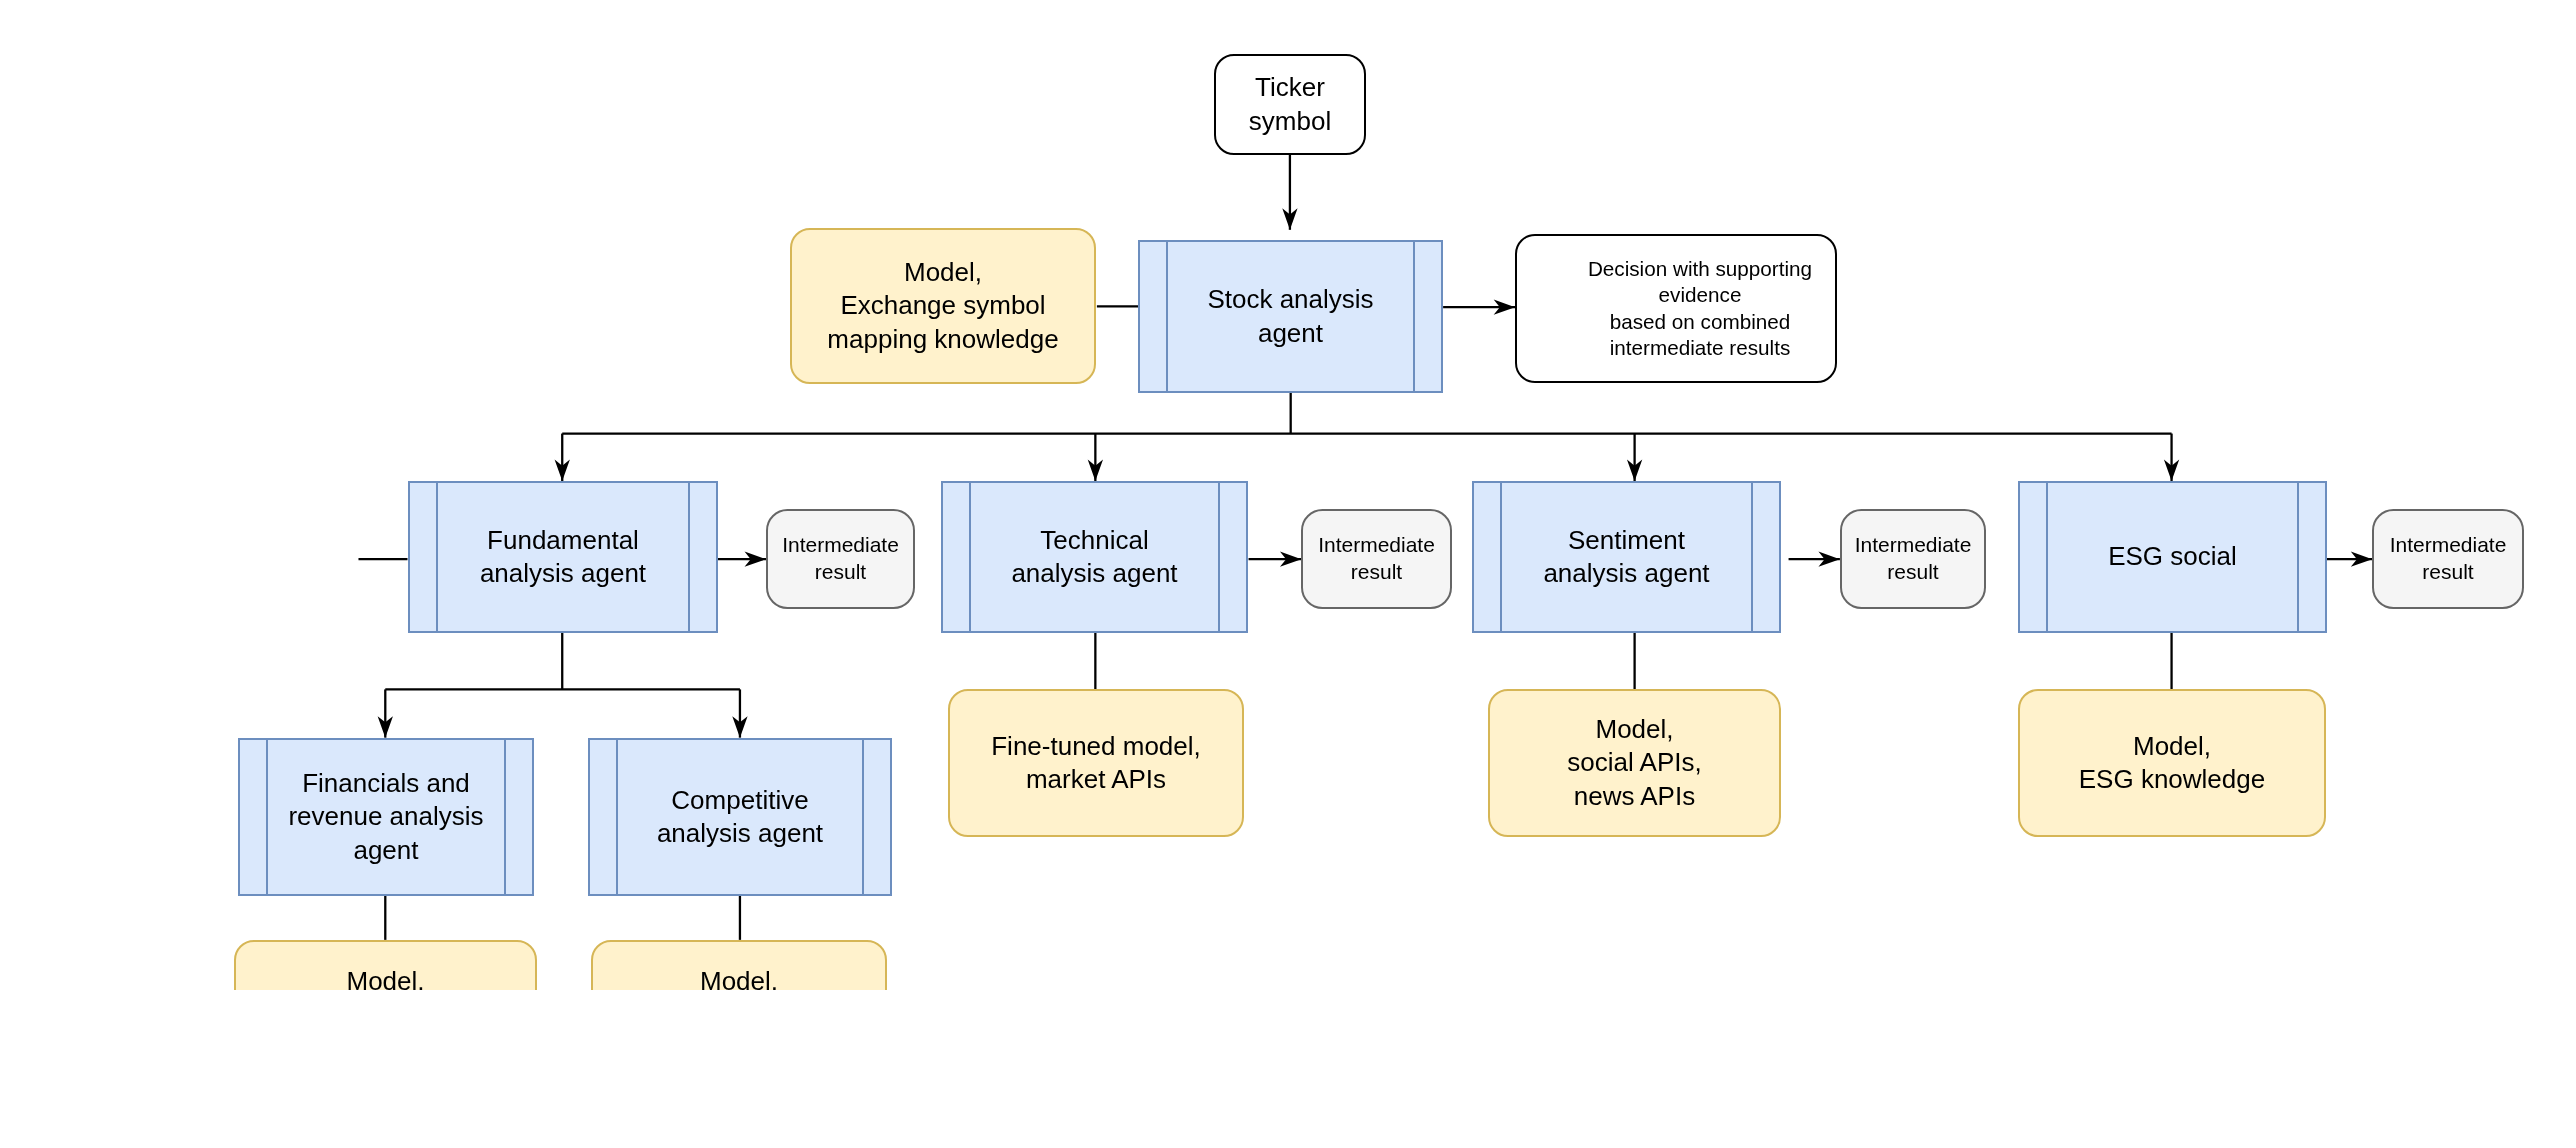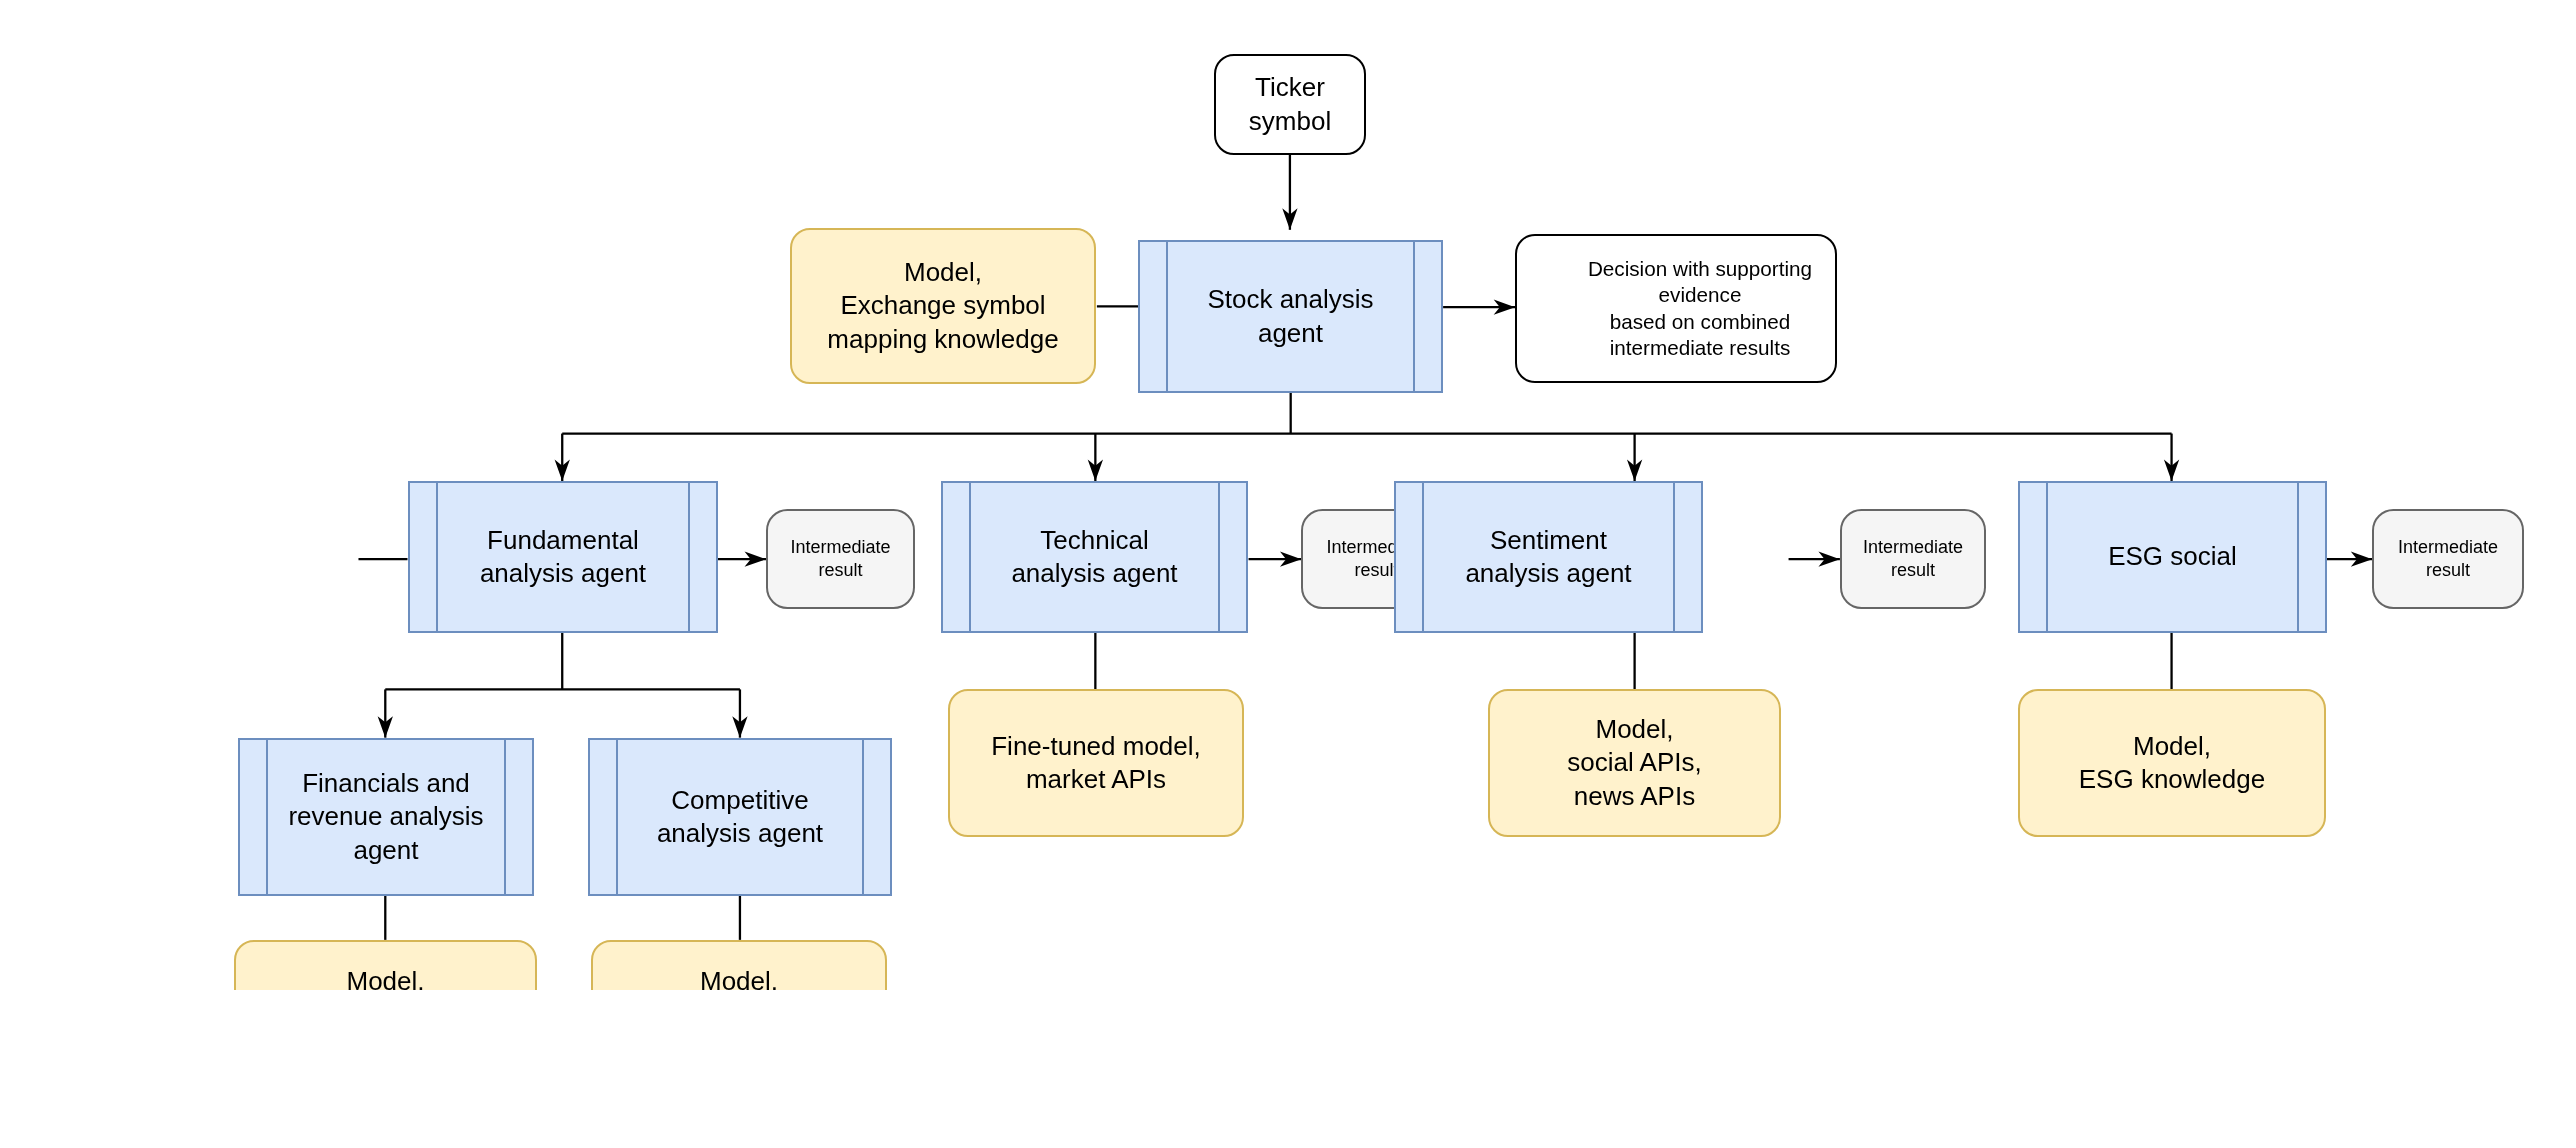--- a/index.html
+++ b/index.html
@@ -43,21 +43,21 @@
     background:var(--io-fill);
     border:2.3px solid var(--io-border);
     border-radius:20px;
     font-size:26px;
   }
   .io.small{font-size:20.7px;padding-left:48px;}
   .result{
     background:var(--result-fill);
     border:2.3px solid var(--result-border);
     border-radius:21.4px;
-    font-size:18px;
+    font-size:21px;
   }
 </style>
 </head>
 <body>
 
 <div id="canvas">
 
   <svg id="edges" width="2576" height="1149" viewBox="0 0 3363 1500">
     <defs>
       <marker id="arrow" markerUnits="userSpaceOnUse" markerWidth="30" markerHeight="22" viewBox="0 0 30 22" refX="29" refY="11" orient="auto">
@@ -128,21 +128,21 @@
   <div class="node agent" style="left:941px;top:481px;width:307px;height:152px">
     <span class="lbl">Technical
 analysis agent</span>
   </div>
 
   <div class="node result" style="left:1301px;top:509px;width:151px;height:100px">
     <span class="lbl">Intermediate
 result</span>
   </div>
 
-  <div class="node agent" style="left:1394px;top:481px;width:309px;height:152px">
+  <div class="node agent" style="left:1472px;top:481px;width:309px;height:152px">
     <span class="lbl">Sentiment
 analysis agent</span>
   </div>
 
   <div class="node result" style="left:1840px;top:509px;width:146px;height:100px">
     <span class="lbl">Intermediate
 result</span>
   </div>
 
   <div class="node agent" style="left:2018px;top:481px;width:309px;height:152px">

